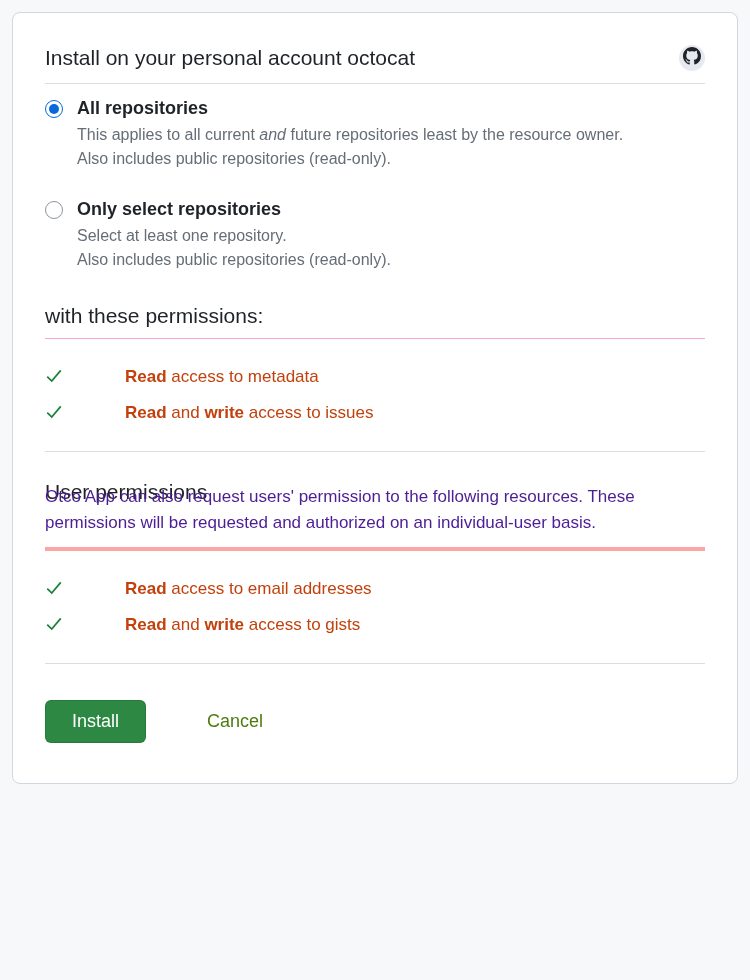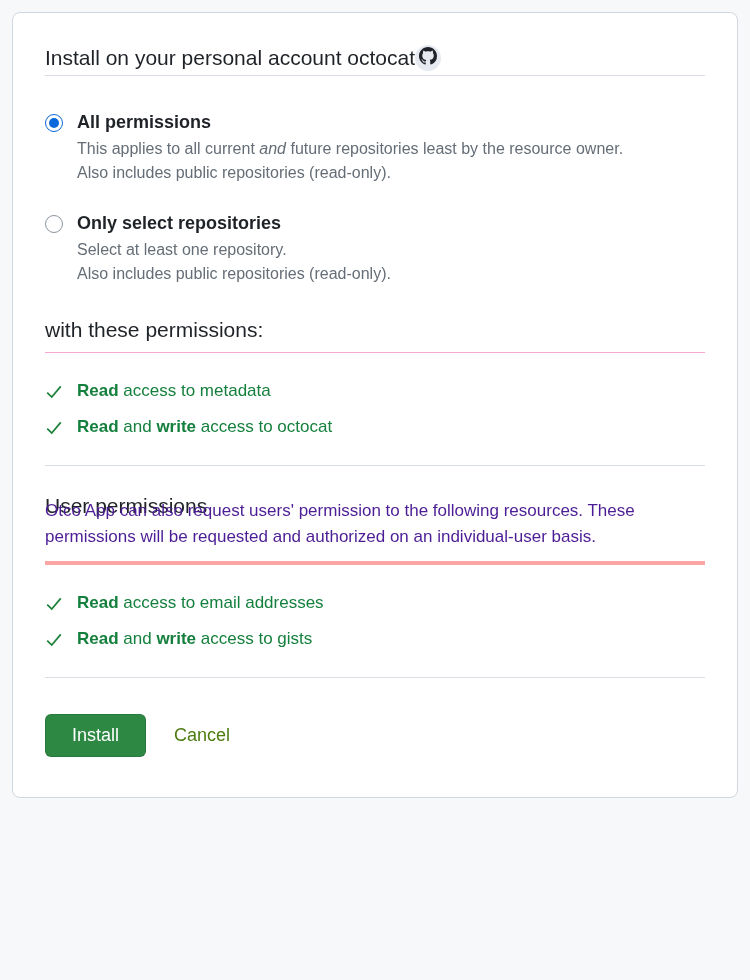--- a/index.html
+++ b/index.html
@@ -12,24 +12,24 @@
     }
     .card {
       background: #fff;
       border: 1px solid #d0d7de;
       border-radius: 8px;
       padding: 32px 32px 40px 32px;
     }
     .header {
       display: flex;
       align-items: center;
-      justify-content: flex-start;
-      padding-bottom: 4px;
+      justify-content: space-between;
+      padding-bottom: 12px;
       border-bottom: 1px solid #d8dee4;
-      margin-bottom: 36px;
+      margin-bottom: 14px;
     }
     .header-title {
       font-size: 21px;
       font-weight: 400;
       color: #1f2328;
     }
     .avatar {
       width: 26px;
       height: 26px;
       border-radius: 50%;
@@ -93,24 +93,25 @@
       line-height: 1.55;
       margin-top: -22px;
       margin-bottom: 10px;
       padding-bottom: 10px;
       border-bottom: 4px solid #fca5a5;
     }
     .section-heading.nobrd { border-bottom: none; margin-bottom: 2px; padding-bottom: 0; }
     .perm-list { margin-bottom: 28px; }
     .perm-item {
       display: flex;
-      align-items: flex-end;
+      align-items: flex-start;
       margin-bottom: 16px;
       font-size: 17px;
-      color: #15803d;
+      color: #c2410c;
+      gap: 48px;
     }
     .perm-item:last-child { margin-bottom: 0; }
     .check-icon {
       width: 20px;
       flex-shrink: 0;
       margin-right: 12px;
       color: #1a7f37;
       display: inline-flex;
       align-items: center;
     }
@@ -118,21 +119,21 @@
     .perm-text { }
     .perm-text b { font-weight: 600; }
     .divider {
       border: none;
       border-top: 1px solid #d8dee4;
       margin: 28px 0;
     }
     .actions {
       display: flex;
       align-items: center;
-      gap: 28px;
+      gap: 61px;
       margin-top: 36px;
     }
     .btn-primary {
       background: #2c8843;
       color: #fff;
       border: 1px solid rgba(27,31,36,0.15);
       border-radius: 6px;
       padding: 10px 26px;
       font-size: 18px;
       font-weight: 500;
@@ -158,21 +159,21 @@
             <path d="M8 0C3.58 0 0 3.58 0 8c0 3.54 2.29 6.53 5.47 7.59.4.07.55-.17.55-.38 0-.19-.01-.82-.01-1.49-2.01.37-2.53-.49-2.69-.94-.09-.23-.48-.94-.82-1.13-.28-.15-.68-.52-.01-.53.63-.01 1.08.58 1.23.82.72 1.21 1.87.87 2.33.66.07-.52.28-.87.51-1.07-1.78-.2-3.64-.89-3.64-3.95 0-.87.31-1.59.82-2.15-.08-.2-.36-1.02.08-2.12 0 0 .67-.21 2.2.82.64-.18 1.32-.27 2-.27.68 0 1.36.09 2 .27 1.53-1.04 2.2-.82 2.2-.82.44 1.1.16 1.92.08 2.12.51.56.82 1.27.82 2.15 0 3.07-1.87 3.75-3.65 3.95.29.25.54.73.54 1.48 0 1.07-.01 1.93-.01 2.2 0 .21.15.46.55.38A8.013 8.013 0 0016 8c0-4.42-3.58-8-8-8z"></path>
           </svg>
       </span>
     </div>
   </div>
 
   <div class="radio-group">
     <div class="radio-item">
       <div class="radio-input selected"></div>
       <div class="radio-label">
-        <div class="radio-title">All permissions</div>
+        <div class="radio-title">All repositories</div>
         <div class="radio-desc">
           <span>This applies to all current </span><em>and</em><span> future repositories least by the resource owner.</span><br>
           <span>Also includes public repositories (read-only).</span>
         </div>
       </div>
     </div>
     <div class="radio-item">
       <div class="radio-input"></div>
       <div class="radio-label">
         <div class="radio-title">Only select repositories</div>
@@ -197,21 +198,21 @@
         <b>Read</b><span> access to metadata</span>
       </span>
     </div>
     <div class="perm-item">
       <span class="check-icon">
         <svg viewBox="0 0 16 16" fill="none" stroke="currentColor" stroke-width="1.5">
             <path d="M2 8.5 L6 12.5 L14 3"></path>
           </svg>
       </span>
       <span class="perm-text">
-        <b>Read</b><span> and </span><b>write</b><span> access to octocat</span>
+        <b>Read</b><span> and </span><b>write</b><span> access to issues</span>
       </span>
     </div>
   </div>
 
   <hr class="divider">
 
   <div class="section-heading nobrd">User permissions</div>
   <div class="section-sub">Otco App can also request users' permission to the following resources. These permissions will be requested and authorized on an individual-user basis.</div>
 
   <div style="height:18px"></div>

